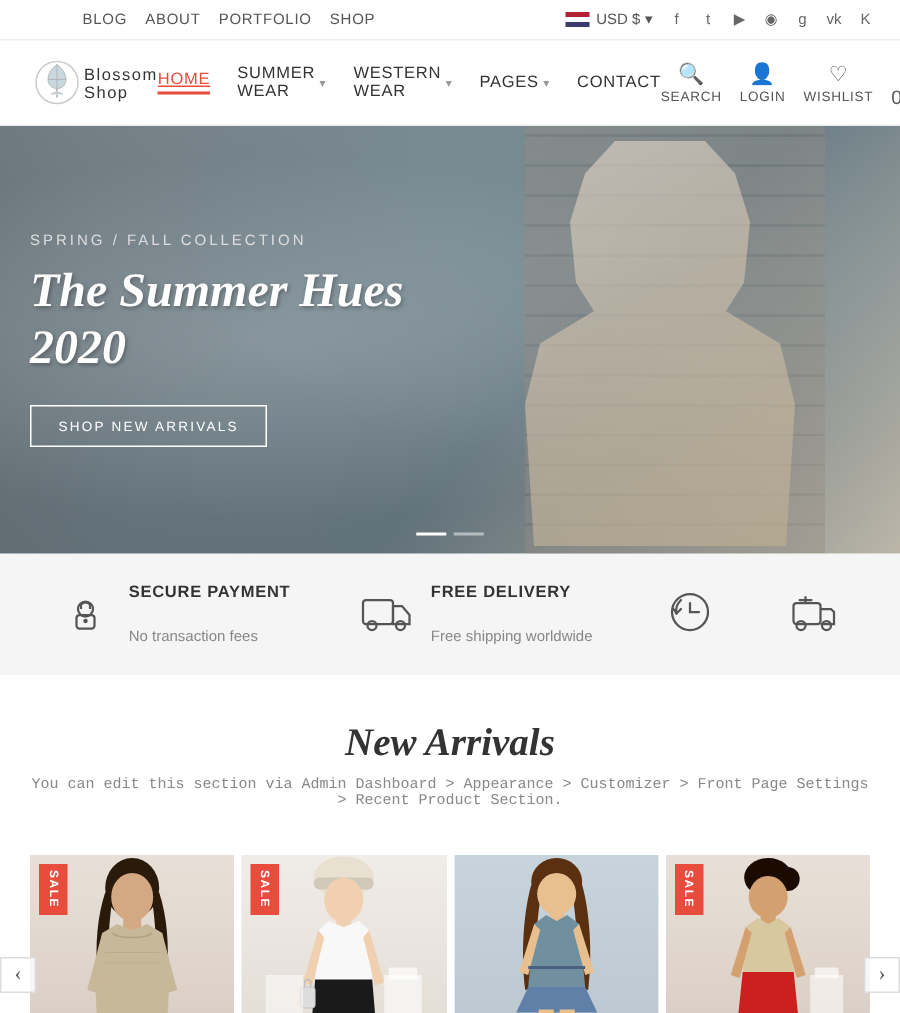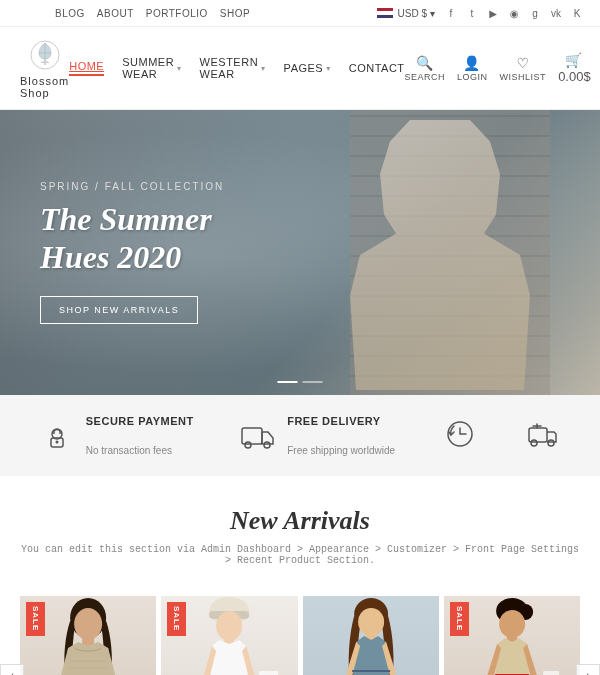--- a/index.html
+++ b/index.html
@@ -17,21 +17,21 @@
     .currency-selector { font-size: 10px; color: #555; display: flex; align-items: center; gap: 3px; }
     .flag { display: inline-block; width: 16px; height: 10px; background: linear-gradient(#b22234 33%, #fff 33%, #fff 66%, #3c3b6e 66%); margin-right: 2px; }
     .social-icons { display: flex; gap: 5px; }
     .social-icon { width: 16px; height: 16px; display: flex; align-items: center; justify-content: center; color: #666; font-size: 10px; }
 
     
     .header {
       display: flex; justify-content: space-between; align-items: center;
       padding: 10px 20px; border-bottom: 1px solid #eee;
     }
-    .logo { display: flex; flex-direction: column; align-items: center; }
+    .logo { display: flex; flex-direction: row; align-items: center; }
     .logo-icon { width: 36px; height: 36px; display: flex; align-items: center; justify-content: center; }
     .logo-text { font-size: 11px; letter-spacing: 1px; color: #333; margin-top: 2px; font-family: Arial, sans-serif; }
 
     .nav { display: flex; gap: 18px; align-items: center; }
     .nav-item { font-size: 11px; color: #333; text-decoration: none; letter-spacing: 0.5px; display: flex; align-items: center; gap: 3px; font-family: Arial, sans-serif; text-transform: uppercase; cursor: pointer; }
     .nav-item.active { color: #e74c3c; border-bottom: 2px solid #e74c3c; padding-bottom: 2px; text-decoration: underline; }
     .chevron { font-size: 8px; color: #999; }
 
     .header-actions { display: flex; gap: 12px; align-items: center; }
     .header-action { display: flex; flex-direction: column; align-items: center; cursor: pointer; }
@@ -64,41 +64,41 @@
       clip-path: polygon(35% 0%, 65% 0%, 75% 8%, 80% 20%, 78% 35%, 72% 42%, 90% 50%, 95% 65%, 92% 100%, 8% 100%, 5% 65%, 10% 50%, 28% 42%, 22% 35%, 20% 20%, 25% 8%);
       opacity: 0.6;
     }
     
     .smoke {
       position: absolute; top: 0; left: 0; width: 100%; height: 100%;
       background: radial-gradient(ellipse at 30% 50%, rgba(200,210,215,0.3) 0%, transparent 60%),
                   radial-gradient(ellipse at 70% 30%, rgba(180,200,210,0.2) 0%, transparent 50%);
     }
     .hero-content {
-      position: relative; z-index: 2; padding: 30px 40px; max-width: 320px;
+      position: relative; z-index: 2; padding: 30px 20px; max-width: 320px;
     }
     .hero-subtitle { font-size: 10px; letter-spacing: 2px; color: #ddd; text-transform: uppercase; font-family: Arial, sans-serif; margin-bottom: 8px; }
     .hero-title { font-size: 32px; color: #fff; line-height: 1.2; font-style: italic; margin-bottom: 20px; text-shadow: 1px 1px 3px rgba(0,0,0,0.3); }
     .hero-btn {
       display: inline-block; padding: 8px 18px; border: 1px solid #fff; color: #fff;
       font-size: 9px; letter-spacing: 1.5px; text-transform: uppercase; cursor: pointer;
       font-family: Arial, sans-serif; background: transparent;
     }
     .hero-dots {
       position: absolute; bottom: 12px; left: 50%; transform: translateX(-50%);
       display: flex; gap: 5px;
     }
     .hero-dot { width: 20px; height: 2px; background: rgba(255,255,255,0.5); }
     .hero-dot.active { background: #fff; }
 
     
     .features {
       background: #f5f5f5; padding: 20px 15px; display: flex; justify-content: space-around; align-items: flex-start;
     }
-    .feature { display: flex; align-items: center; gap: 10px; }
+    .feature { display: flex; align-items: flex-start; gap: 10px; }
     .feature-icon { width: 38px; height: 38px; display: flex; align-items: center; justify-content: center; font-size: 20px; color: #555; flex-shrink: 0; }
     .feature-text { }
     .feature-title { font-size: 11px; font-weight: bold; color: #333; text-transform: uppercase; font-family: Arial, sans-serif; letter-spacing: 0.5px; }
     .feature-desc { font-size: 10px; color: #888; font-family: Arial, sans-serif; margin-top: 18px; }
 
     
     .new-arrivals { padding: 30px 20px 10px; text-align: center; }
     .new-arrivals-title { font-size: 26px; color: #333; font-style: italic; margin-bottom: 8px; }
     .new-arrivals-subtitle { font-size: 10px; color: #888; font-family: Liberation Mono, monospace; margin-bottom: 20px; }
 

